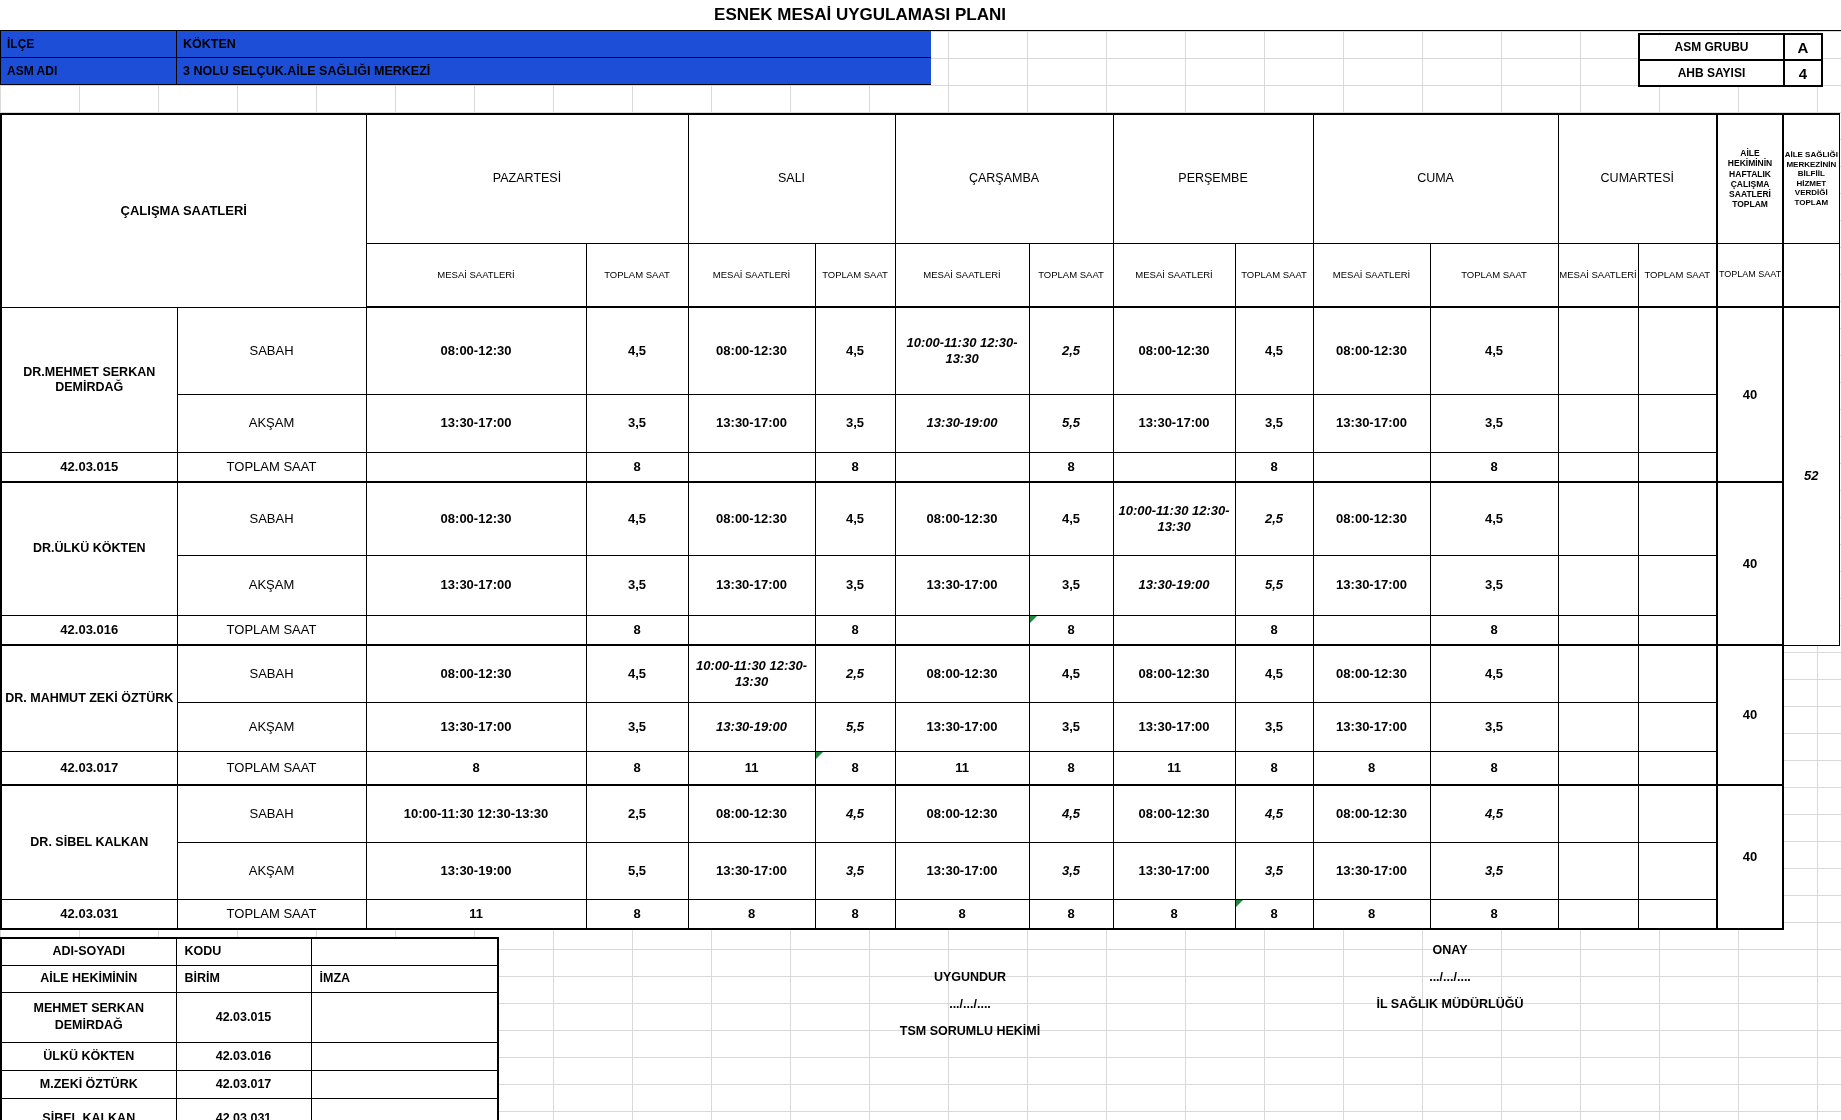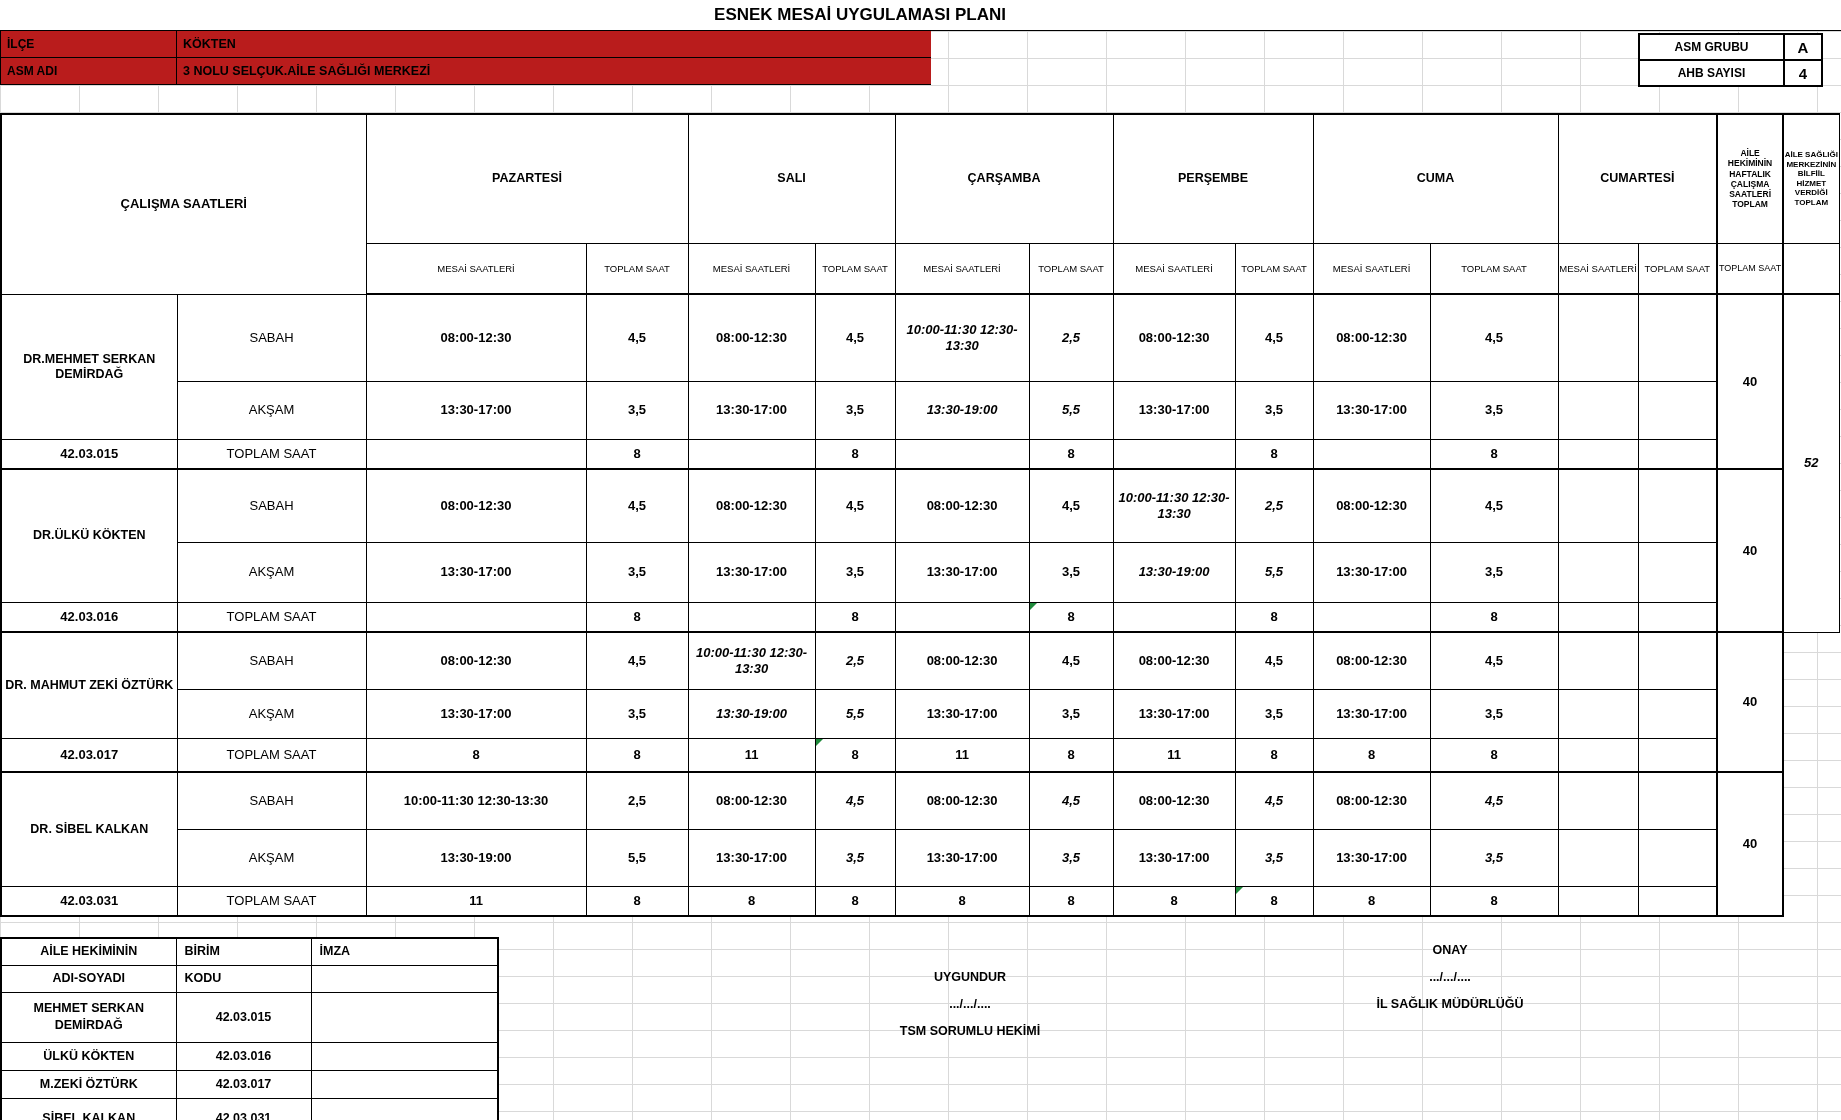--- a/index.html
+++ b/index.html
@@ -8,39 +8,39 @@
   .grid-layer{position:absolute;left:0;top:31px;width:1841px;height:1089px;z-index:0;
     background-image:linear-gradient(to right,#d9d9d9 1px,transparent 1px),
                      linear-gradient(to bottom,#d9d9d9 1px,transparent 1px);
     background-size:79px 27px;}
   .title{position:absolute;left:0;top:0;width:1720px;height:30px;line-height:30px;
          text-align:center;font-size:17px;font-weight:bold;z-index:2;background:#fff;}
   .title-rule{position:absolute;left:0;top:30px;width:1841px;height:0;
               border-top:1px solid #000;z-index:2;}
   
   .info{position:absolute;left:0;top:31px;z-index:2;border-collapse:collapse;table-layout:fixed;}
-  .info td{background:#b91c1c;border:1px solid #000;border-top:none;font-weight:bold;
+  .info td{background:#1d4ed8;border:1px solid #000;border-top:none;font-weight:bold;
            font-size:12px;vertical-align:middle;padding:0 6px;text-align:left;}
   .info td.val{border-right:none;font-size:12.5px;}
   
   .asm-box{position:absolute;left:1638px;top:33px;z-index:2;border-collapse:collapse;table-layout:fixed;border:2px solid #000;}
   .asm-box td{background:#fff;border:2px solid #000;font-weight:bold;text-align:center;
               vertical-align:middle;font-size:12px;padding:0;}
   .asm-box td.bigval{font-size:15px;}
   
   .main{position:absolute;left:0;top:113px;z-index:2;border-collapse:collapse;
         table-layout:fixed;width:1838px;}
   .main td{border:1px solid #000;background:#fff;text-align:center;vertical-align:middle;
            padding:0;position:relative;line-height:1.2;}
   .bt2{border-top:2px solid #000 !important;}
   .bl2{border-left:2px solid #000 !important;}
   .br2{border-right:2px solid #000 !important;}
   .bb2{border-bottom:2px solid #000 !important;}
   .corner{font-weight:bold;font-size:13px;}
-  .day{font-weight:bold;font-size:12.5px;}
+  .day{font-weight:normal;font-size:12.5px;}
   .sub{font-size:9.5px;}
   .wkhead{font-weight:bold;font-size:8.5px;line-height:1.25;word-break:break-word;padding:0 2px;}
   .lchead{font-weight:bold;font-size:8px;line-height:1.2;word-break:break-word;padding:0 3px;}
   .wksub{font-size:9px;line-height:1.25;}
   .name{font-weight:bold;font-size:12.5px;line-height:1.6;padding:0 6px;}
   .period{font-size:13px;}
   .time{font-weight:bold;font-size:13px;}
   .val{font-weight:bold;font-size:13px;}
   .tot{font-weight:bold;font-size:13px;}
   .code{font-weight:bold;font-size:13px;}
@@ -126,21 +126,21 @@
     <td colspan="2" rowspan="2" class="corner bt2 bl2">ÇALIŞMA SAATLERİ</td>
     <td colspan="2" class="day bt2">PAZARTESİ</td>
     <td colspan="2" class="day bt2">SALI</td>
     <td colspan="2" class="day bt2">ÇARŞAMBA</td>
     <td colspan="2" class="day bt2">PERŞEMBE</td>
     <td colspan="2" class="day bt2">CUMA</td>
     <td colspan="2" class="day bt2">CUMARTESİ</td>
     <td class="wkhead bt2 bl2 br2">AİLE HEKİMİNİN HAFTALIK ÇALIŞMA SAATLERİ TOPLAM</td>
     <td class="lchead bt2">AİLE SAĞLIĞI MERKEZİNİN BİLFİİL HİZMET VERDİĞİ TOPLAM</td>
   </tr>
-  <tr style="height:51px">
+  <tr style="height:64px">
     <td class="sub bb2">MESAİ SAATLERİ</td>
     <td class="sub bb2">TOPLAM SAAT</td>
     <td class="sub bb2">MESAİ SAATLERİ</td>
     <td class="sub bb2">TOPLAM SAAT</td>
     <td class="sub bb2">MESAİ SAATLERİ</td>
     <td class="sub bb2">TOPLAM SAAT</td>
     <td class="sub bb2">MESAİ SAATLERİ</td>
     <td class="sub bb2">TOPLAM SAAT</td>
     <td class="sub bb2">MESAİ SAATLERİ</td>
     <td class="sub bb2">TOPLAM SAAT</td>
@@ -347,28 +347,28 @@
 </table>
 
 <table class="sig">
   <colgroup>
       <col style="width:175px">
       <col style="width:135px">
       <col style="width:187px">
     </colgroup>
   <tbody>
       <tr style="height:27px">
+    <td>ADI-SOYADI</td>
+    <td class="imza">KODU</td>
+    <td></td>
+  </tr>
+  <tr style="height:27px">
     <td>AİLE HEKİMİNİN</td>
     <td class="imza">BİRİM</td>
     <td class="imza">İMZA</td>
-  </tr>
-  <tr style="height:27px">
-    <td>ADI-SOYADI</td>
-    <td class="imza">KODU</td>
-    <td></td>
   </tr>
   <tr style="height:50px">
     <td>MEHMET SERKAN DEMİRDAĞ</td>
     <td>42.03.015</td>
     <td></td>
   </tr>
   <tr style="height:28px">
     <td>ÜLKÜ KÖKTEN</td>
     <td>42.03.016</td>
     <td></td>

